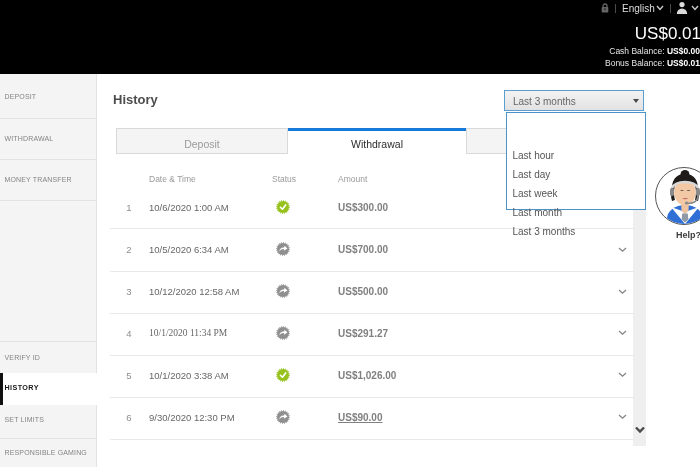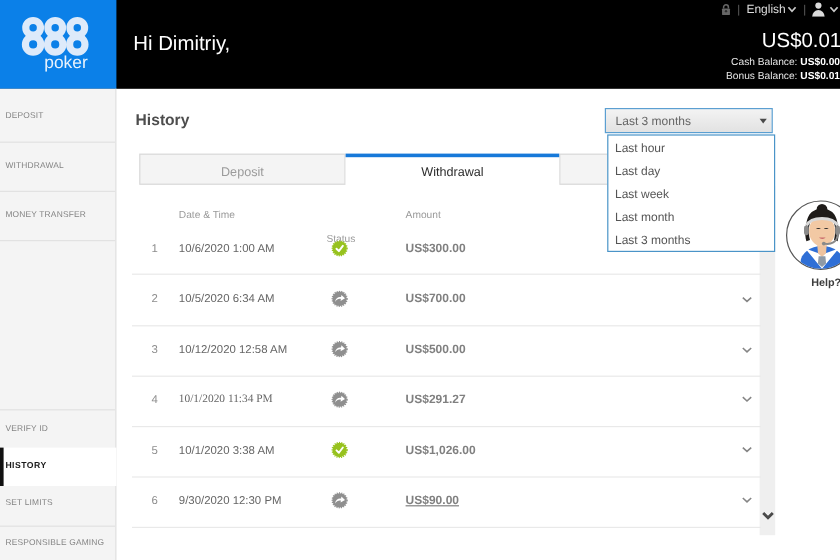--- a/index.html
+++ b/index.html
@@ -43,45 +43,31 @@
 .rchev { position:absolute; left:618px; }
 
 
 #sbtrack { left:633px; top:155px; width:13px; height:291px; background:#efefef; }
 
 
 #sel { left:504px; top:90px; width:140px; height:21px; background:linear-gradient(#f3f3f3,#e2e2e2); border:1px solid #5b9fd1; }
 #sel span { position:absolute; left:8px; top:5px; font-size:10px; color:#666; }
 #selarrow { position:absolute; right:4px; top:8px; width:0; height:0; border-left:3.5px solid transparent; border-right:3.5px solid transparent; border-top:4.5px solid #4a4a4a; }
 #ddlist { left:506px; top:112px; width:140px; height:98px; background:#fff; border:1px solid #4a94c8; }
-.dditem { position:absolute; left:5.5px; font-size:10px; color:#555; }
+.dditem { position:absolute; left:5.5px; font-size:10px; color:#555;margin-top:31px; }
 
 
 #helpcirc { left:655px; top:167px; width:58px; height:58px; border-radius:50%; background:#fff; border:1px solid #555; overflow:hidden; }
 #helptxt { left:676px; top:230px; font-size:9px; font-weight:bold; color:#3d3d3d; }
 </style>
 </head>
 <body>
 <div id="page">
 
   <div class="abs" id="topbar"></div>
-  <div class="abs" id="logo">
-    <svg width="97" height="74" viewBox="0 0 97 74">
-      <g fill="none" stroke="#ddeafa" stroke-width="6.0">
-        <circle cx="27.6" cy="23.2" r="6.1"></circle>
-        <circle cx="27.6" cy="37.0" r="6.4"></circle>
-        <circle cx="46.0" cy="23.2" r="6.1"></circle>
-        <circle cx="46.0" cy="37.0" r="6.4"></circle>
-        <circle cx="64.4" cy="23.2" r="6.1"></circle>
-        <circle cx="64.4" cy="37.0" r="6.4"></circle>
-      </g>
-      <text x="55" y="57" font-size="14.5" fill="#e9f2fc" text-anchor="middle" font-family="Liberation Sans, sans-serif">poker</text>
-    </svg>
-  </div>
-  <div class="abs" id="greet">Hi Dimitriy,</div>
 
   <div class="abs" style="left:601px;top:3px;">
     <svg width="8" height="11" viewBox="0 0 8 11">
       <path d="M2 4 V3 a2 2 0 0 1 4 0 V4" fill="none" stroke="#666" stroke-width="1.3"></path>
       <rect x="0.7" y="4" width="6.6" height="5.6" rx="0.8" fill="#666"></rect>
         <circle cx="4" cy="6.3" r="1" fill="#2e2e2e"></circle>
     </svg>
   </div>
   <div class="abs tdiv" style="left:615px;"></div>
   <div class="abs" id="lang">English</div>
@@ -122,21 +108,21 @@
   <div class="sitem" style="top:403px;height:32px;">SET LIMITS</div>
   <div class="sline" style="top:438px;"></div>
   <div class="sitem" style="top:438px;height:29px;">RESPONSIBLE GAMING</div>
 
   <div class="abs" id="heading">History</div>
   <div class="tab" id="tab1">Deposit</div>
   <div class="tab" id="tab3"></div>
   <div class="tab" id="tab2">Withdrawal</div>
 
   <div class="thead" style="left:149px;">Date &amp; Time</div>
-  <div class="thead" style="left:272px;margin-top:20px;">Status</div>
+  <div class="thead" style="left:272px;">Status</div>
   <div class="thead" style="left:338px;">Amount</div>
 
   <div class="abs" id="sbtrack"></div>
   <div class="abs" style="left:635px;top:426px;">
     <svg width="10" height="8" viewBox="0 0 10 8">
         <polyline points="1,1.5 5,5.5 9,1.5" fill="none" stroke="#4a4a4a" stroke-width="2.4"></polyline>
       </svg>
   </div>
 
   <div id="rows">

